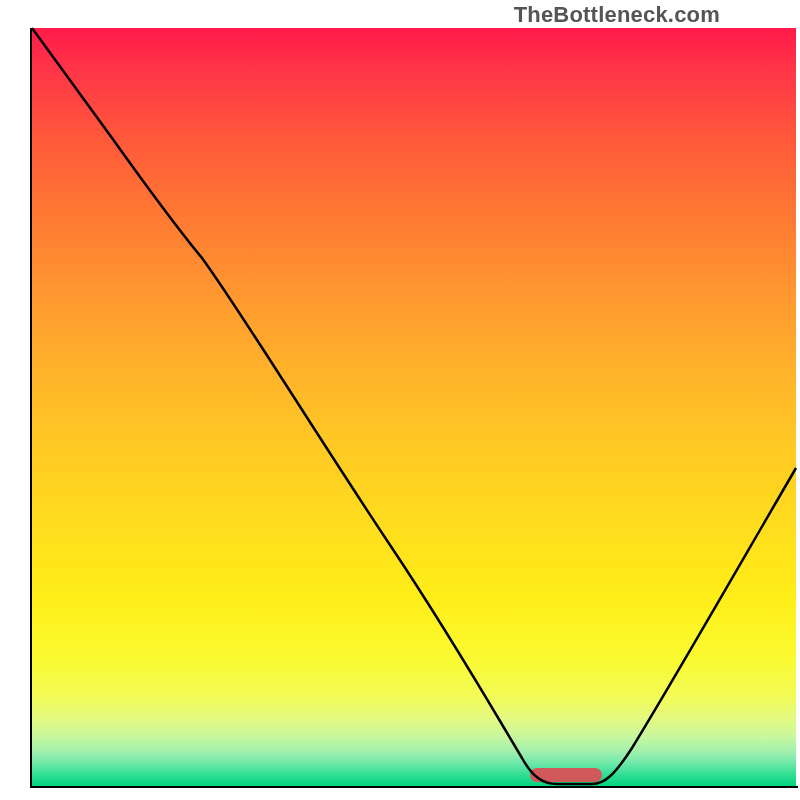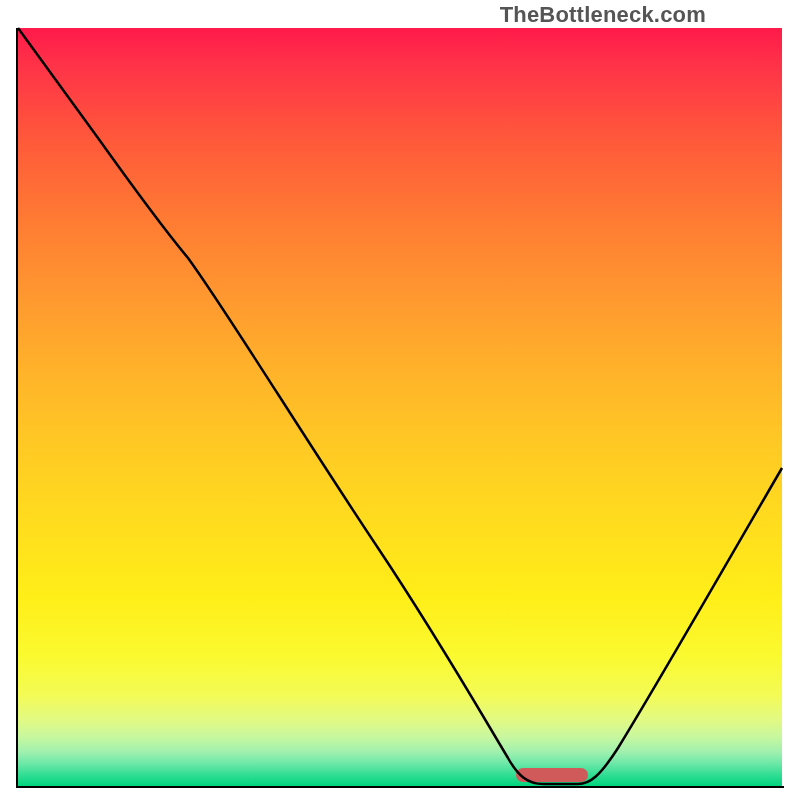--- a/index.html
+++ b/index.html
@@ -8,20 +8,21 @@
     width: 800px;
     height: 800px;
     background: #ffffff;
     font-family: Arial, Helvetica, sans-serif;
     overflow: hidden;
   }
   .container {
     position: relative;
     width: 716px;
     height: 800px;
+    margin-left: 14px;
   }
   .watermark {
     position: absolute;
     top: 2px;
     right: 10px;
     font-size: 22px;
     font-weight: bold;
     color: #555555;
     letter-spacing: 0.2px;
   }

